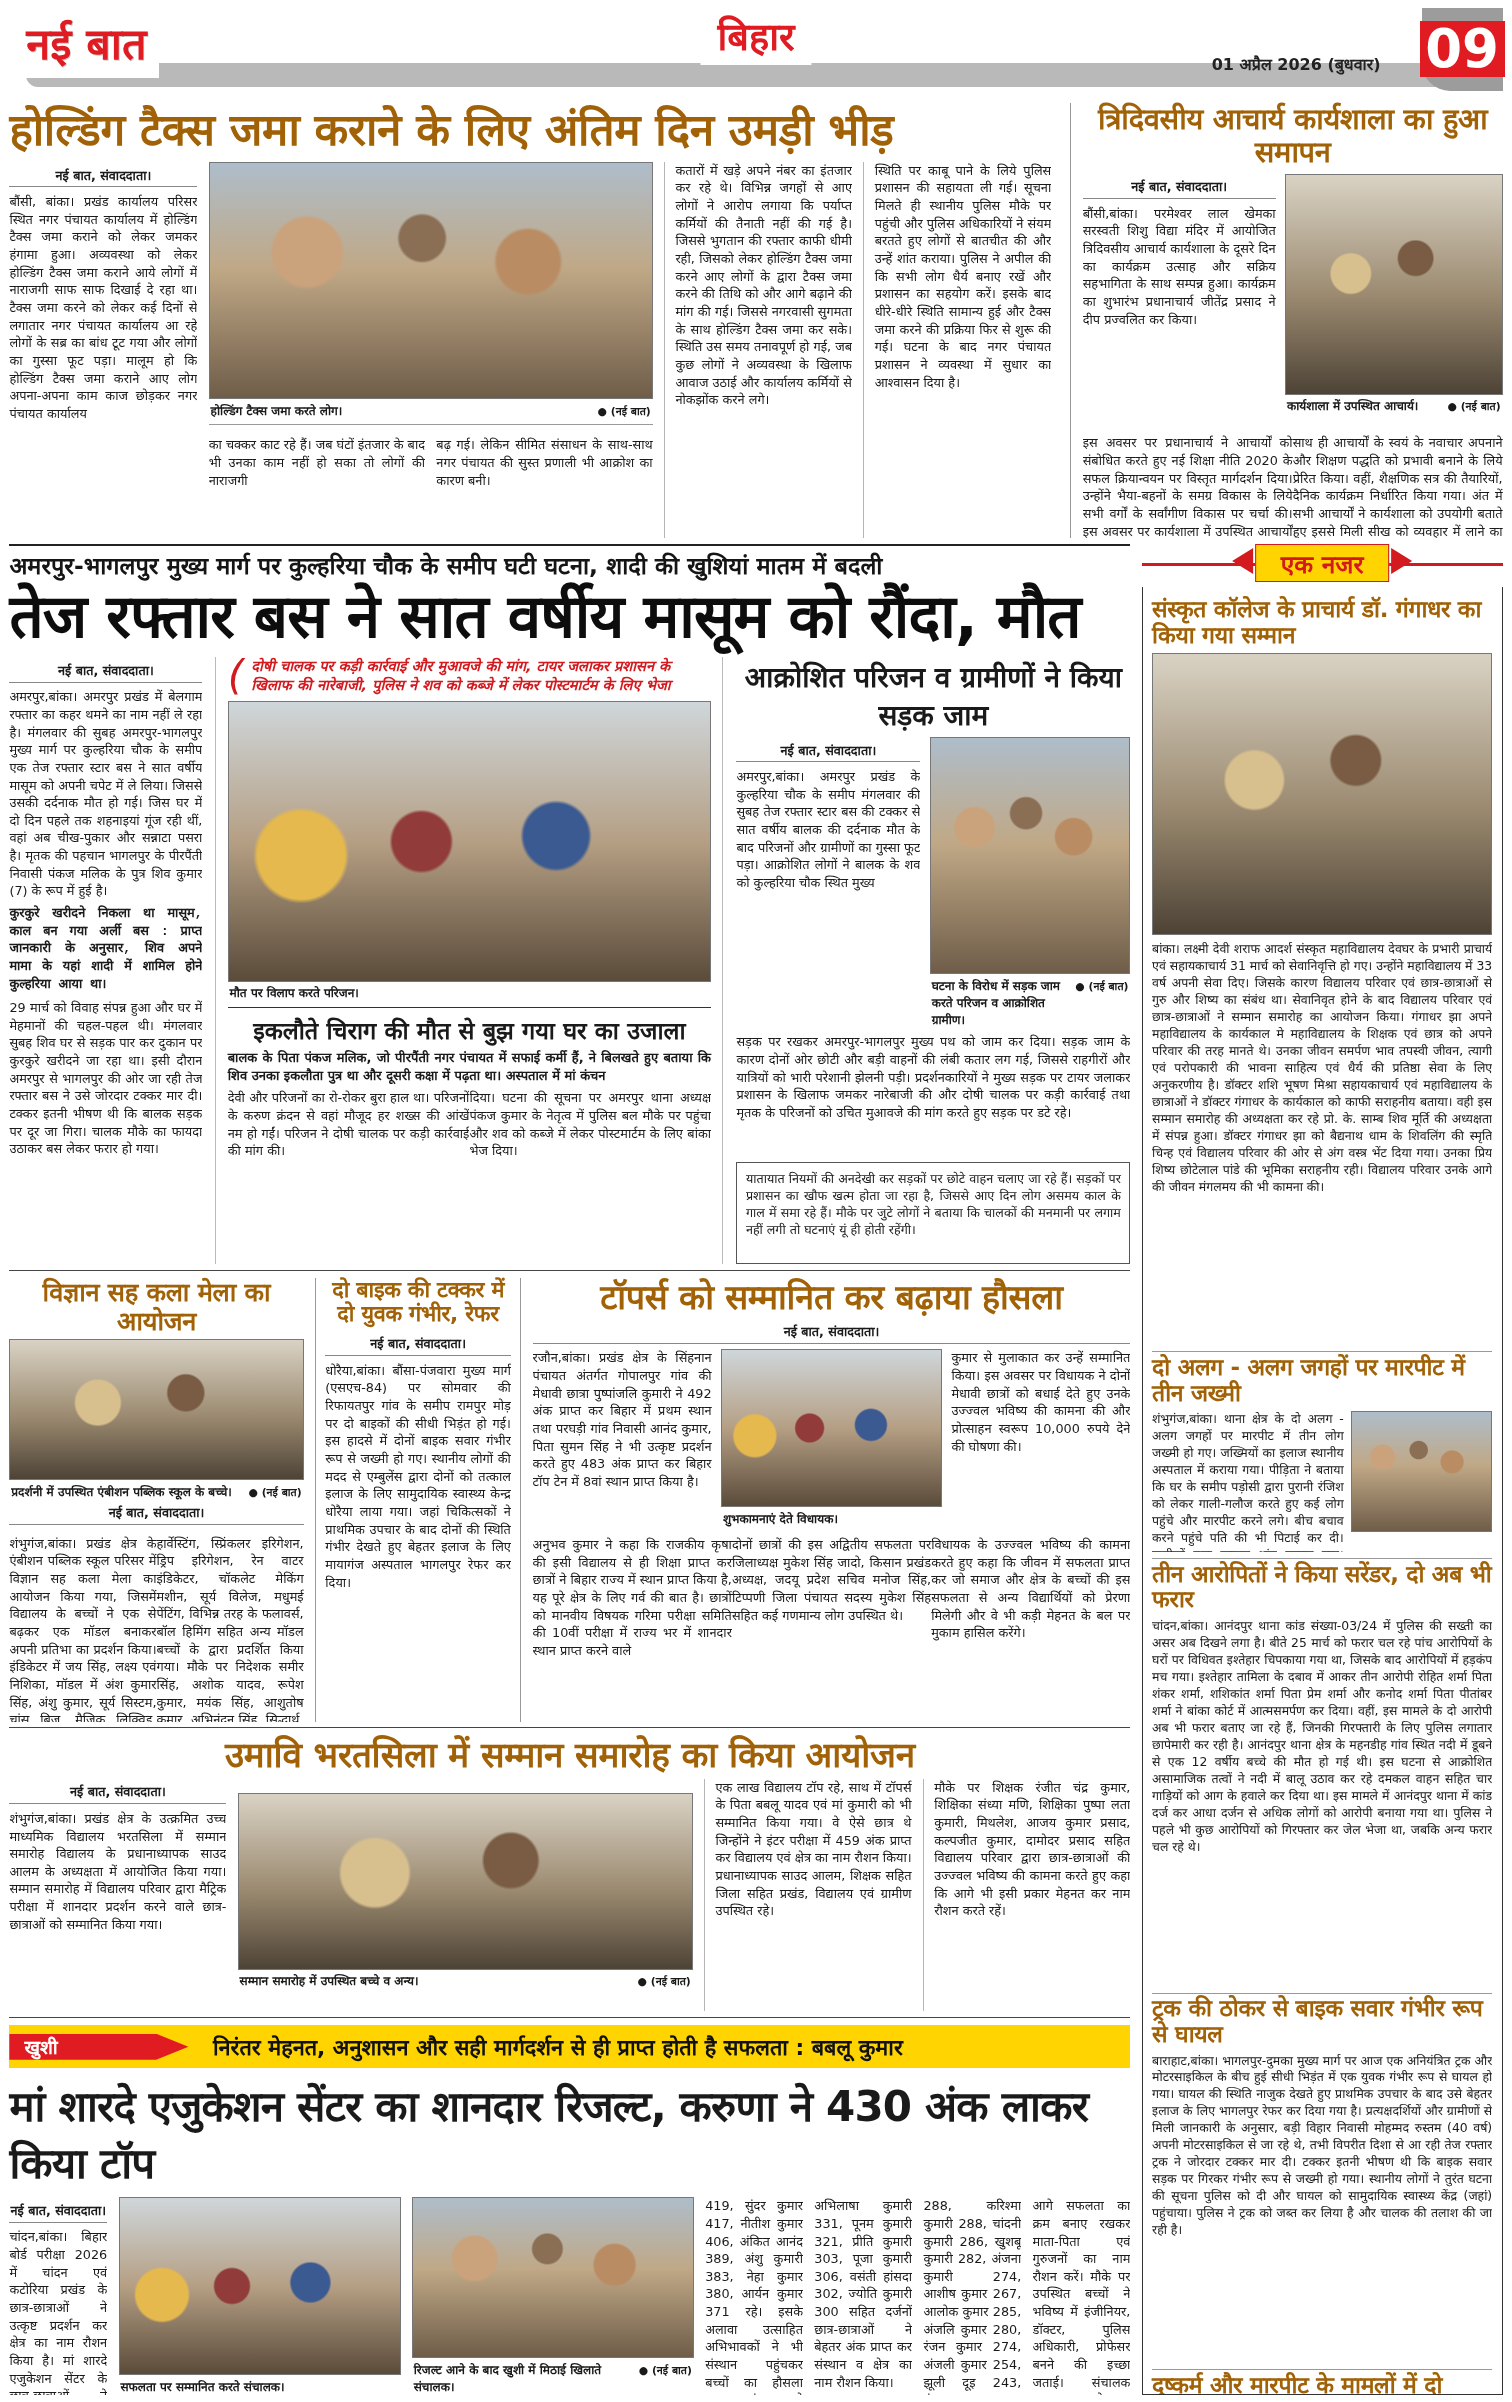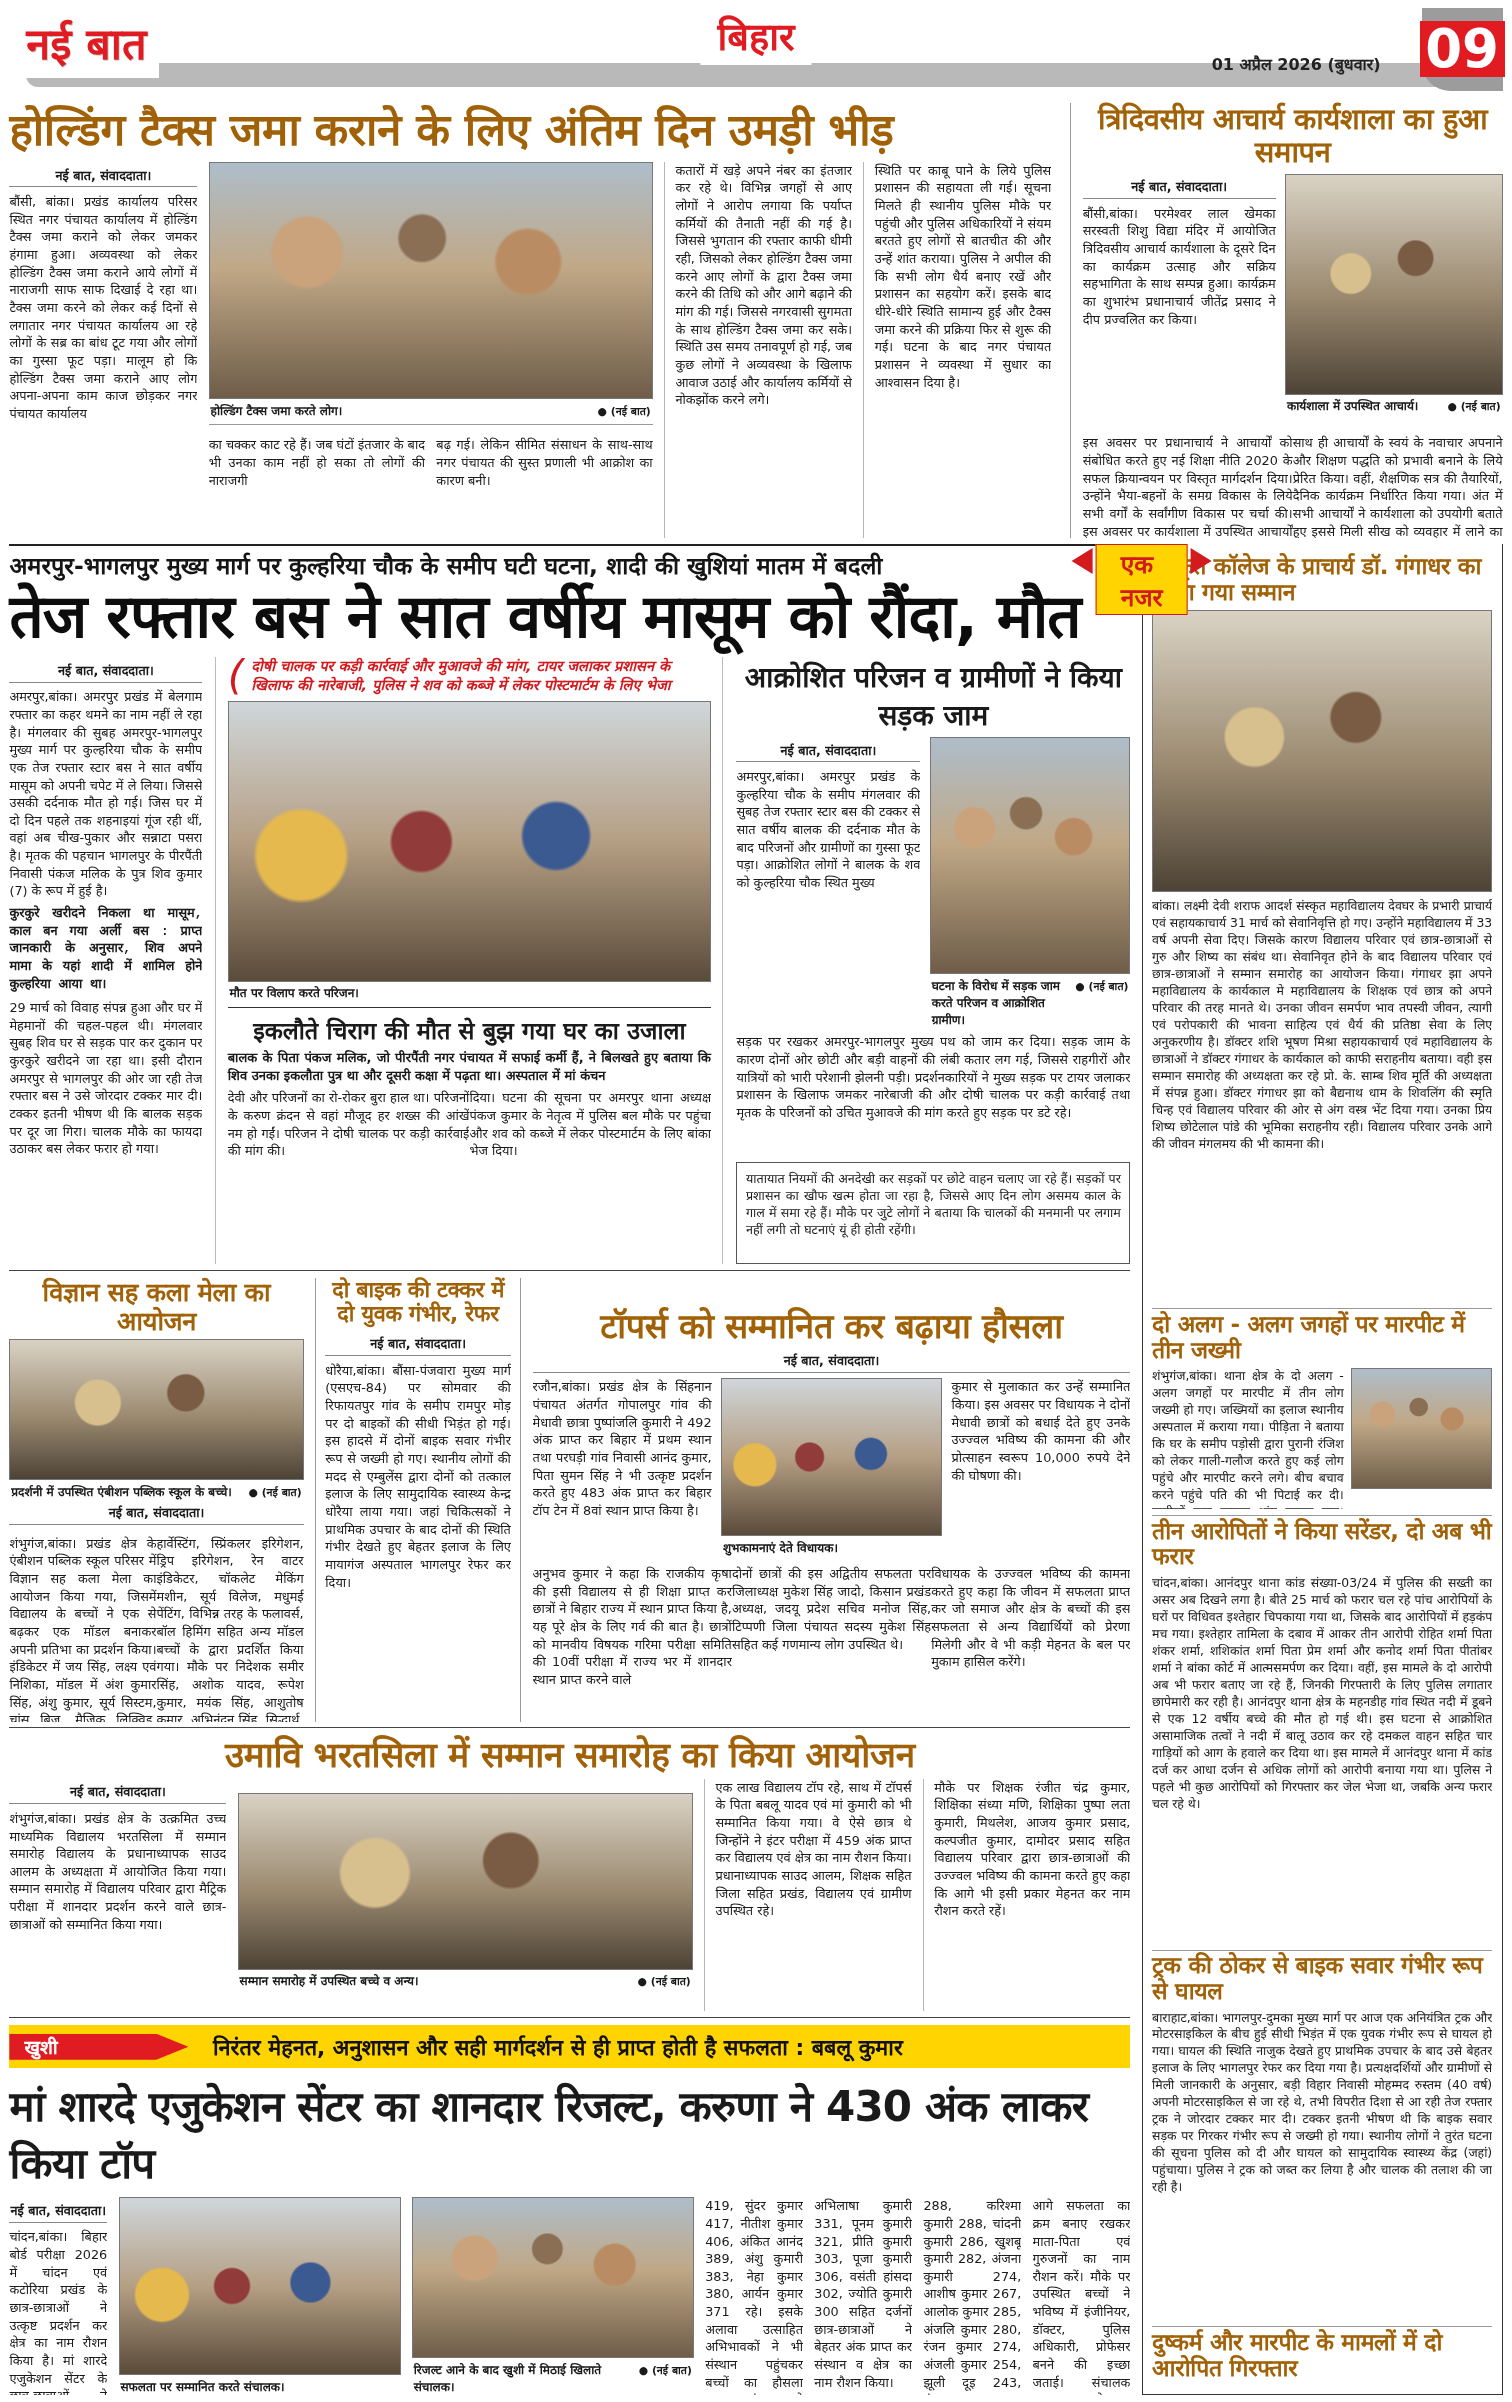--- a/index.html
+++ b/index.html
@@ -94,21 +94,21 @@
   
   .mid-row { height:450px; display:flex; gap:11.3px; border-bottom:1.9px solid #444; padding-bottom:5.6px; }
   .sec-science { width:311px; display:flex; flex-direction:column; }
   .sec-science .hl { font-size:25.4px; text-align:center; padding-bottom:3.8px; }
   .sec-science .photo { height:141px; }
   .science-cols { display:flex; margin-top:3.8px; flex:1; overflow:hidden; }
   .science-cols > * { flex:1; }
   .sec-bike { width:217px; border-left:0.9px solid #999; border-right:0.9px solid #999; padding:0 9.4px; display:flex; flex-direction:column; }
   .sec-bike .hl { font-size:21.7px; text-align:center; padding-bottom:3.8px; }
   .sec-toppers { flex:1; display:flex; flex-direction:column; }
-  .sec-toppers .hl { font-size:34px; text-align:center; padding-bottom:1.9px;margin-top:29px; }
+  .sec-toppers .hl { font-size:34px; text-align:center; padding-bottom:1.9px; }
   .toppers-row { display:flex; gap:9.4px; }
   .toppers-row .tcol { width:179px; overflow:hidden; }
   .toppers-photo { width:221px; }
   .toppers-photo .photo { height:158px; }
   .toppers-bottom { display:flex; margin-top:5.6px; flex:1; overflow:hidden; }
   .toppers-bottom > * { flex:1; }
 
   
   .sec-umavi { height:282px; display:flex; flex-direction:column; border-bottom:1.9px solid #444; padding-bottom:5.6px; }
   .sec-umavi .hl { font-size:35px; text-align:center; padding-bottom:3.8px; }
@@ -123,21 +123,21 @@
   .khushi-band { display:flex; align-items:center; height:43px; background:#ffd400; }
   .khushi-tag { background:#e11b22; color:#fff; font-weight:900; font-size:19px; display:flex; align-items:center; padding:0 36px 0 15px; clip-path:polygon(0 0,82% 0,100% 50%,82% 100%,0 100%); min-width:179px; }
   .khushi-txt { flex:1; display:flex; align-items:center; font-size:21.7px; font-weight:900; color:#111; padding-left:24.5px; }
   .sec-bottom .mainhl { font-size:42px; font-weight:900; letter-spacing:-0.8px; padding:7.5px 0 7.5px; }
   .bottom-row { flex:1; display:flex; gap:11.3px; min-height:0; }
   .bottom-row .bcol { flex:1; overflow:hidden; }
   .bphoto { width:282px; display:flex; flex-direction:column; }
   .bphoto .photo { height:179px; }
 
   
-  .rail { flex:1; display:flex; flex-direction:row; min-height:0;justify-content:flex-end; }
+  .rail { flex:1; display:flex; flex-direction:column; min-height:0;justify-content:flex-end; }
   .rail-head { position:relative; height:43px; }
   .rail-head .redline { position:absolute; left:0; right:0; top:19px; height:3.8px; background:#d21a1f; }
   .rail-badge { position:absolute; left:50%; transform:translateX(-50%); top:0; background:#ffd400; border:1.9px solid #d21a1f; color:#d21a1f;
                 font-size:24.5px; font-weight:900; padding:1.9px 24.5px; }
   .rail-badge:before, .rail-badge:after { content:""; position:absolute; top:3.8px; border-top:13px solid transparent; border-bottom:13px solid transparent; }
   .rail-badge:before { left:-24.5px; border-right:21px solid #d21a1f; }
   .rail-badge:after { right:-24.5px; border-left:21px solid #d21a1f; }
   .rail-box { flex:1; border:1.4px solid #333; border-top:none; padding:7.5px 9.4px; display:flex; flex-direction:column; gap:5.6px; overflow:hidden; }
   .rail-art .hl { font-size:23px; text-align:left; padding:2.8px 0 4.7px; border-top:0.9px solid #999; }
   .rail-art:first-child .hl { border-top:none; }

